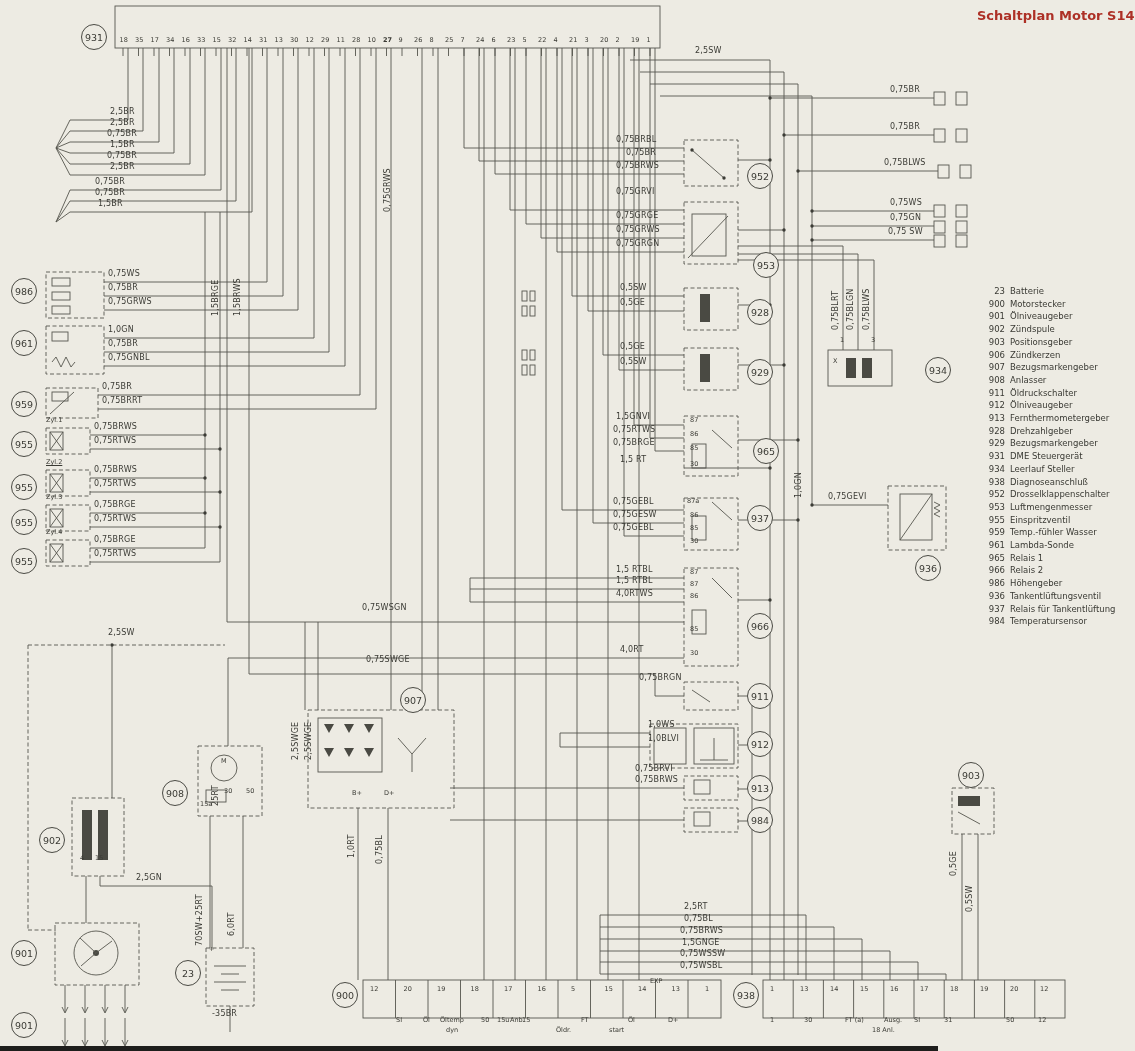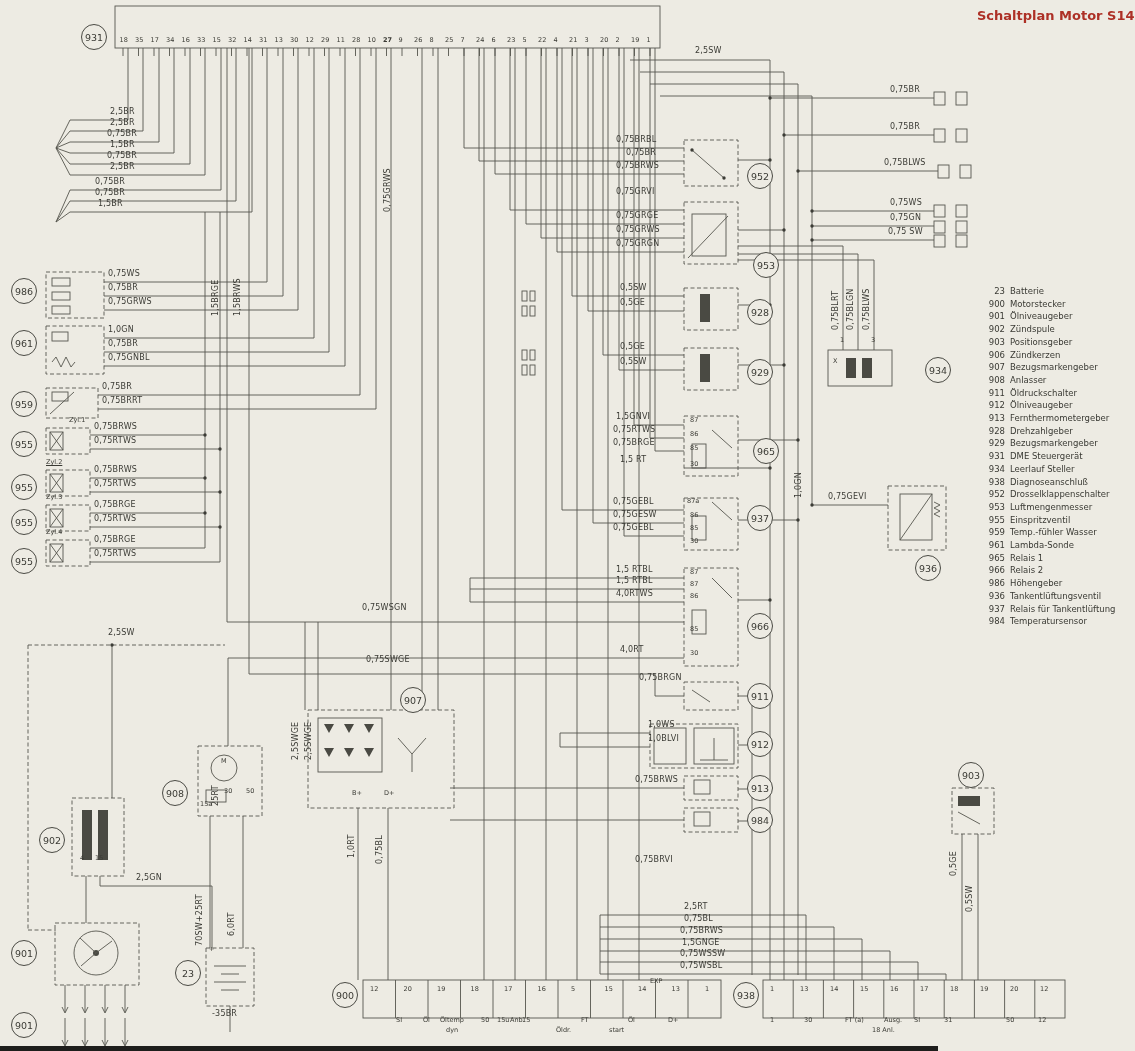--- a/index.html
+++ b/index.html
@@ -267,21 +267,21 @@
     <div class="lbl" style="left: 613px; top: 510px;">0,75GESW</div>
     <div class="lbl" style="left: 613px; top: 523px;">0,75GEBL</div>
     <div class="lbl" style="left: 616px; top: 565px;">1,5 RTBL</div>
     <div class="lbl" style="left: 616px; top: 576px;">1,5 RTBL</div>
     <div class="lbl" style="left: 616px; top: 589px;">4,0RTWS</div>
     <div class="lbl" style="left: 620px; top: 645px;">4,0RT</div>
     <div class="lbl" style="left: 639px; top: 673px;">0,75BRGN</div>
     <div class="lbl" style="left: 648px; top: 720px;">1,0WS</div>
     <div class="lbl" style="left: 648px; top: 734px;">1,0BLVI</div>
     <div class="lbl" style="left: 635px; top: 775px;">0,75BRWS</div>
-    <div class="lbl" style="left: 635px; top: 855px;">0,75BRVI</div>
+    <div class="lbl" style="left: 635px; top: 764px;">0,75BRVI</div>
     <div class="lbl" style="left: 828px; top: 492px;">0,75GEVI</div>
     <div class="lbl" style="left: 108px; top: 628px;">2,5SW</div>
     <div class="lbl" style="left: 362px; top: 603px;">0,75WSGN</div>
     <div class="lbl" style="left: 366px; top: 655px;">0,75SWGE</div>
     <div class="lbl" style="left: 136px; top: 873px;">2,5GN</div>
     <div class="lbl" style="left: 684px; top: 902px;">2,5RT</div>
     <div class="lbl" style="left: 684px; top: 914px;">0,75BL</div>
     <div class="lbl" style="left: 680px; top: 926px;">0,75BRWS</div>
     <div class="lbl" style="left: 682px; top: 938px;">1,5GNGE</div>
     <div class="lbl" style="left: 680px; top: 949px;">0,75WSSW</div>
@@ -320,21 +320,21 @@
     <div class="lbl pin" style="left: 246px; top: 788px;">50</div>
     <div class="lbl pin" style="left: 200px; top: 801px;">15a</div>
     <div class="lbl pin" style="left: 352px; top: 790px;">B+</div>
     <div class="lbl pin" style="left: 384px; top: 790px;">D+</div>
     <div class="lbl pin" style="left: 80px; top: 855px;">4</div>
     <div class="lbl pin" style="left: 95px; top: 855px;">15</div>
     <div class="lbl pin" style="left: 209px; top: 946px;">+</div>
     <div class="lbl pin" style="left: 833px; top: 358px;">X</div>
     <div class="lbl pin" style="left: 840px; top: 337px;">1</div>
     <div class="lbl pin" style="left: 871px; top: 337px;">3</div>
-    <div class="lbl pin" style="left: 46px; top: 417px; margin-left: 23px;">Zyl.1</div>
+    <div class="lbl pin" style="left: 46px; top: 417px;">Zyl.1</div>
     <div class="lbl pin" style="left: 46px; top: 459px; text-decoration: underline;">Zyl.2</div>
     <div class="lbl pin" style="left: 46px; top: 494px;">Zyl.3</div>
     <div class="lbl pin" style="left: 46px; top: 529px;">Zyl.4</div>
     <div class="lbl pin" style="left: 221px; top: 758px;">M</div>
     <div class="ref" style="left: 81px; top: 24px;">931</div>
     <div class="ref" style="left: 11px; top: 278px;">986</div>
     <div class="ref" style="left: 11px; top: 330px;">961</div>
     <div class="ref" style="left: 11px; top: 391px;">959</div>
     <div class="ref" style="left: 11px; top: 431px;">955</div>
     <div class="ref" style="left: 11px; top: 474px;">955</div>

